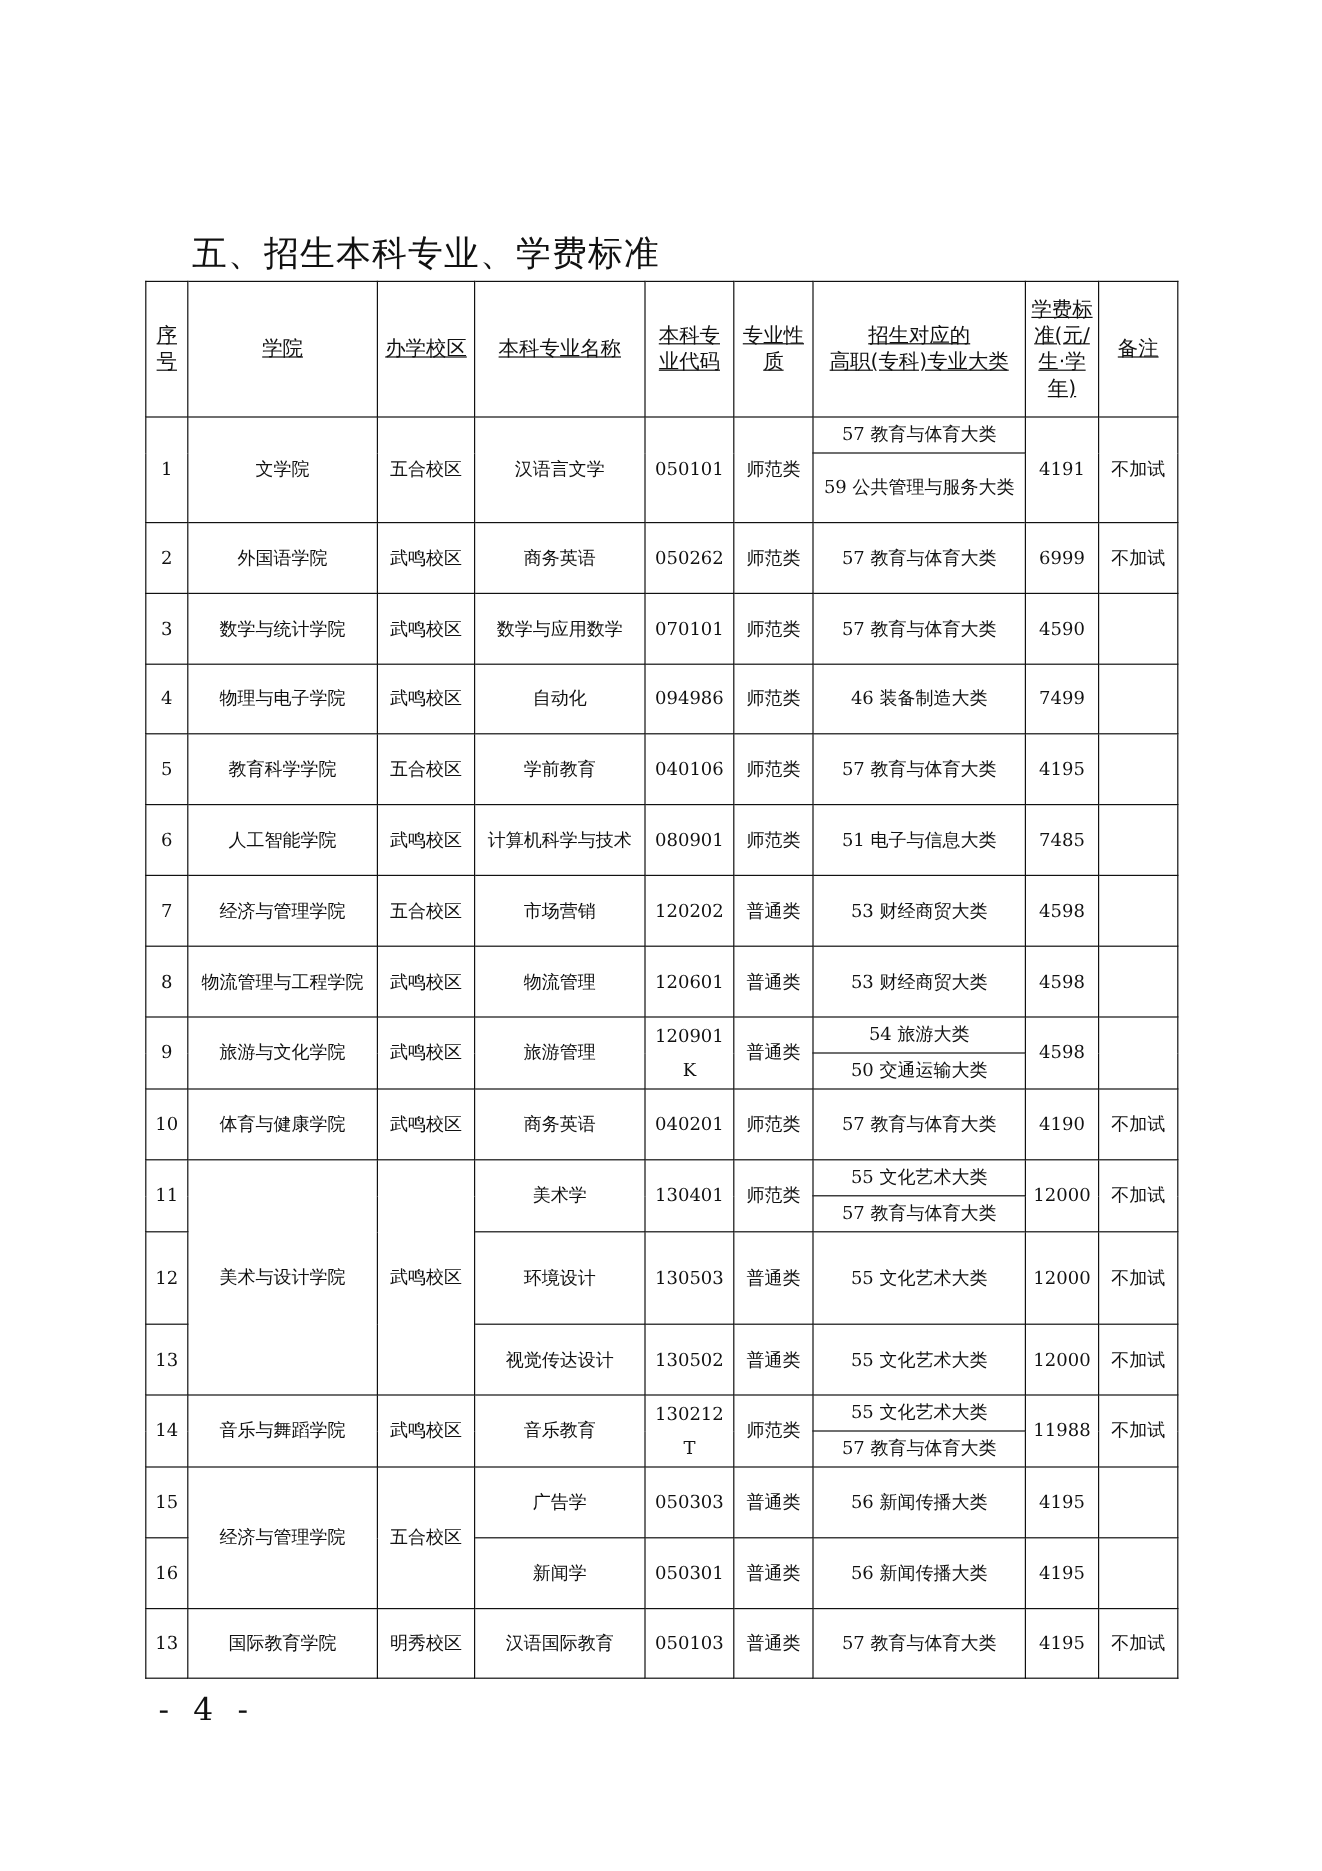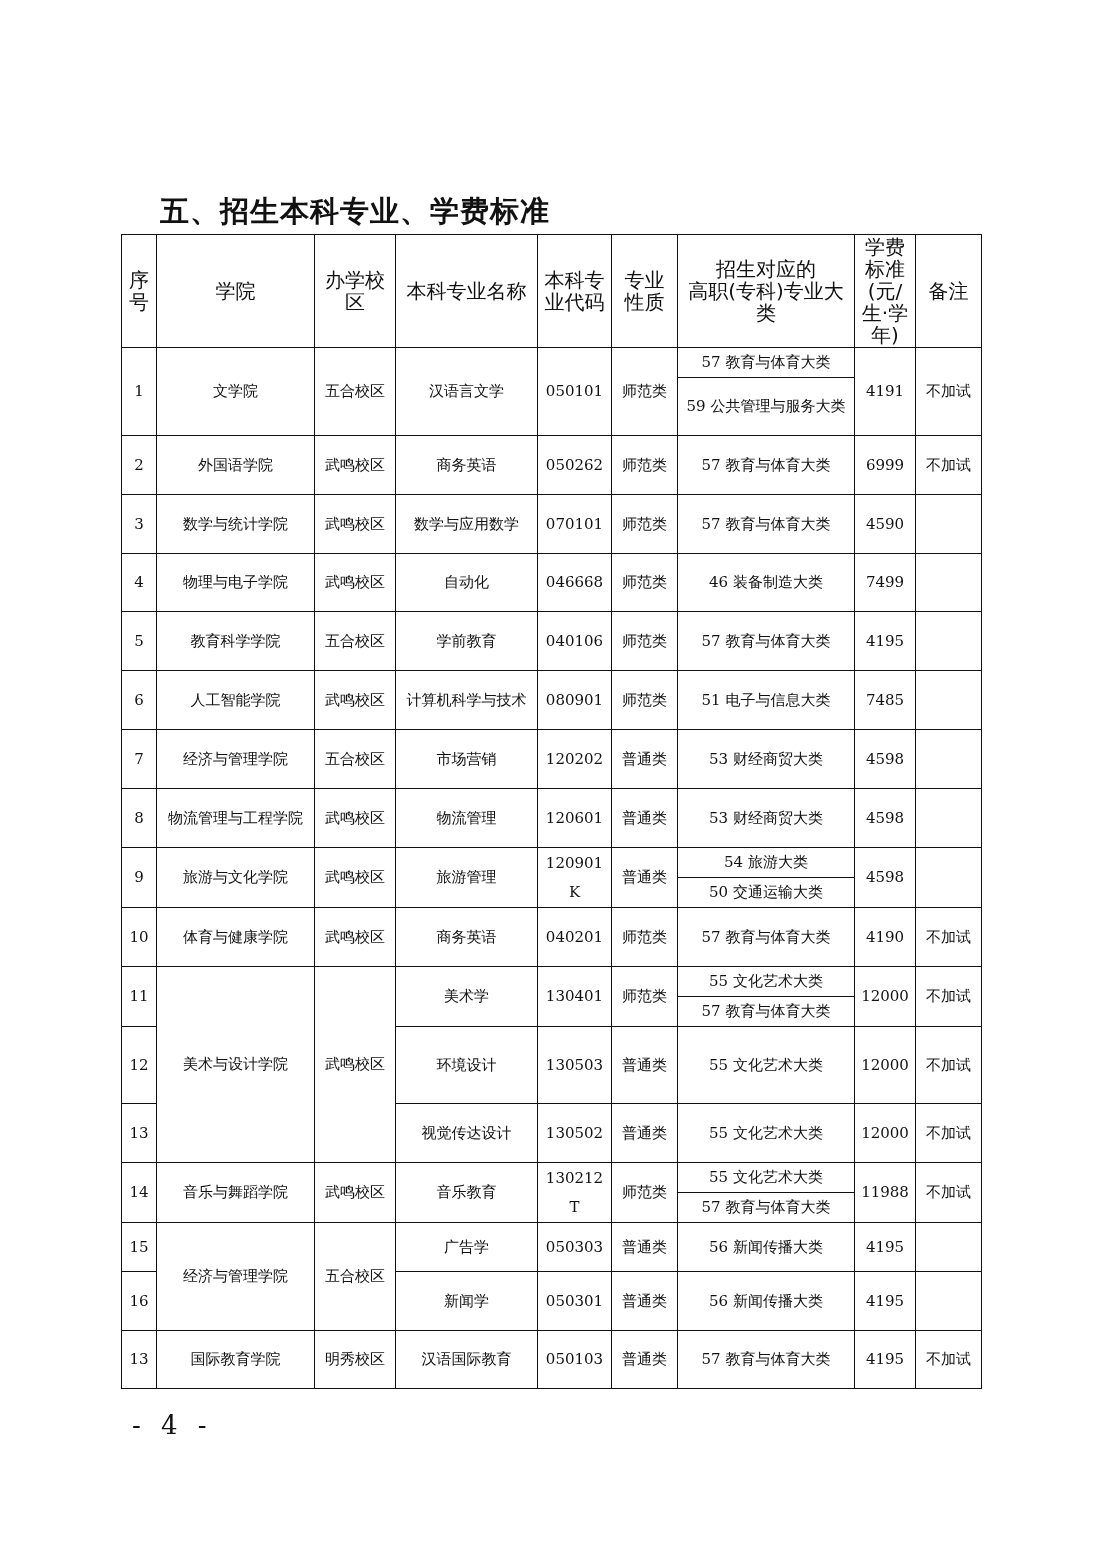--- a/index.html
+++ b/index.html
@@ -1,23 +1,23 @@
 <!DOCTYPE html>
 <html><head>
 <meta charset="utf-8">
 <style>
   html, body { margin:0; padding:0; background:#ffffff; }
   body { width:1102px; height:1559px; position:relative; overflow:hidden;
          font-family:"DejaVu Serif","Liberation Serif",serif; color:#111; }
-  .title { position:absolute; left:160px; top:192px; font-size:29px; font-weight:bold;
+  .title { position:absolute; left:160px; top:192px; font-size:29px; font-weight:normal;
            font-family:"DejaVu Sans","Liberation Sans",sans-serif; letter-spacing:1px; }
   table { position:absolute; left:121px; top:234px; border-collapse:collapse; table-layout:fixed; }
   td, th { border:1.5px solid #111; text-align:center; vertical-align:middle; padding:0 3px;
            font-size:15px; line-height:29px; font-weight:normal; word-break:break-all; }
-  th { font-family:"DejaVu Sans","Liberation Sans",sans-serif; font-size:20px; line-height:22px; }
+  th { font-family:"DejaVu Sans","Liberation Sans",sans-serif; font-size:17px; line-height:22px;text-decoration:underline; }
   td.sub { padding:0; height:29px; }
   .footer { position:absolute; left:132px; top:1410px; font-size:26px; letter-spacing:6px; }
 </style>
 </head>
 <body>
 
 <div class="title">五、招生本科专业、学费标准</div>
 
 <table>
   <colgroup>
@@ -84,21 +84,21 @@
       <td>师范类</td>
       <td>57 教育与体育大类</td>
       <td>4590</td>
       <td></td>
     </tr>
     <tr style="height:58px">
       <td>4</td>
       <td>物理与电子学院</td>
       <td>武鸣校区</td>
       <td>自动化</td>
-      <td>046668</td>
+      <td>094986</td>
       <td>师范类</td>
       <td>46 装备制造大类</td>
       <td>7499</td>
       <td></td>
     </tr>
     <tr style="height:59px">
       <td>5</td>
       <td>教育科学学院</td>
       <td>五合校区</td>
       <td>学前教育</td>
@@ -212,21 +212,21 @@
       <td rowspan="2">130212T</td>
       <td rowspan="2">师范类</td>
       <td class="sub">55 文化艺术大类</td>
       <td rowspan="2">11988</td>
       <td rowspan="2">不加试</td>
     </tr>
     <tr style="height:30px">
       <td class="sub">57 教育与体育大类</td>
     </tr>
 
-    <tr style="height:49px">
+    <tr style="height:59px">
       <td>15</td>
       <td rowspan="2">经济与管理学院</td>
       <td rowspan="2">五合校区</td>
       <td>广告学</td>
       <td>050303</td>
       <td>普通类</td>
       <td>56 新闻传播大类</td>
       <td>4195</td>
       <td></td>
     </tr>

